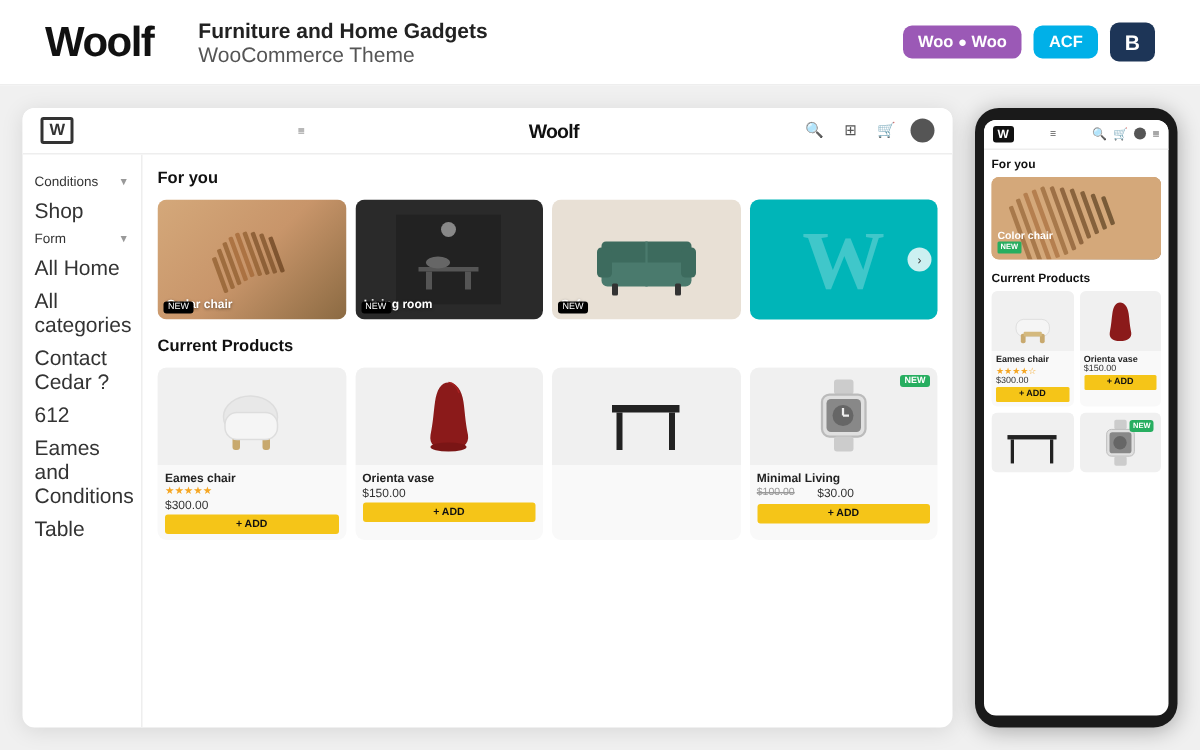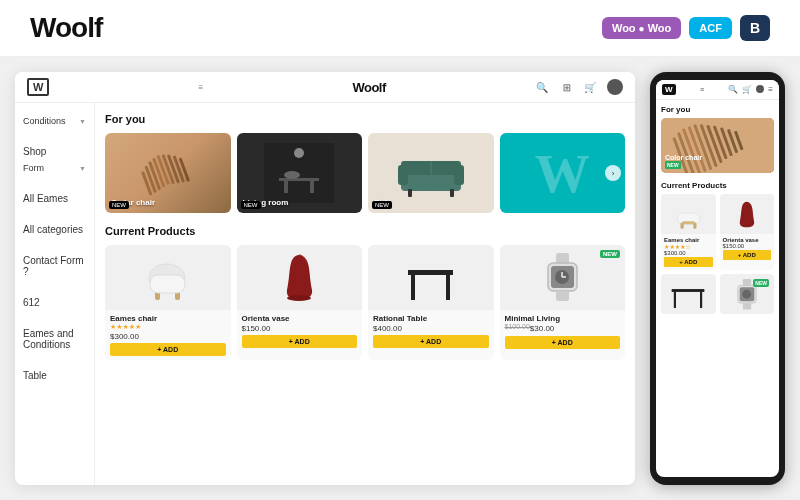--- a/index.html
+++ b/index.html
@@ -184,23 +184,22 @@
       color: #333;
     }
 
     .sidebar-item-group .chevron {
       font-size: 7px;
       color: #999;
     }
 
     .sidebar-item-simple {
       padding: 3px 0;
-      font-size: 10px;
+      font-size: 14px;
       color: #333;
-      margin-top: 14px;
     }
 
     
     .mockup-main {
       flex: 1;
       padding: 10px;
       overflow: hidden;
     }
 
     .section-title {
@@ -531,20 +530,24 @@
     .nav-arrow-right { right: 4px; }
 
   </style>
 </head>
 <body>
 
 <div class="page">
 
   <div class="top-header">
     <div class="logo-text">Woolf</div>
+    <div class="header-middle">
+      <div class="title-line1">Furniture and Home Gadgets</div>
+      <div class="title-line2">WooCommerce Theme</div>
+    </div>
     <div class="header-badges">
       <div class="badge-woo">
         <span style="font-size:10px;">●</span>
         <span>Woo</span>
       </div>
       <div class="badge-acf">ACF</div>
       <div class="badge-b">B</div>
     </div>
   </div>
 
@@ -571,23 +574,23 @@
         <div class="mockup-sidebar">
           <div class="sidebar-item-group">
             <span>Conditions</span>
             <span class="chevron">▼</span>
           </div>
           <div class="sidebar-item-simple">Shop</div>
           <div class="sidebar-item-group">
             <span>Form</span>
             <span class="chevron">▼</span>
           </div>
-          <div class="sidebar-item-simple">All Eames</div>
+          <div class="sidebar-item-simple">All Home</div>
           <div class="sidebar-item-simple">All categories</div>
-          <div class="sidebar-item-simple">Contact Form ?</div>
+          <div class="sidebar-item-simple">Contact Cedar ?</div>
           <div class="sidebar-item-simple">612</div>
           <div class="sidebar-item-simple">Eames and Conditions</div>
           <div class="sidebar-item-simple">Table</div>
         </div>
 
         <div class="mockup-main">
           <div class="section-title">For you</div>
 
           <div class="featured-grid">
 
@@ -704,25 +707,20 @@
               <div class="product-img">
                 <svg width="55" height="55" viewBox="0 0 55 55">
                   <rect width="55" height="55" fill="#f0f0f0"></rect>
 
                   <rect x="5" y="20" width="45" height="5" fill="#222"></rect>
 
                   <rect x="8" y="25" width="4" height="25" fill="#222"></rect>
                   <rect x="43" y="25" width="4" height="25" fill="#222"></rect>
                 </svg>
               </div>
-              <div class="product-info">
-                <div class="product-name">Rational Table</div>
-                <div class="product-price">$400.00</div>
-                <button class="add-btn">+ ADD</button>
-              </div>
             </div>
 
             <div class="product-card">
               <div class="new-badge">NEW</div>
               <div class="product-img">
                 <svg width="45" height="55" viewBox="0 0 45 55">
                   <rect width="45" height="55" fill="#f0f0f0"></rect>
 
                   <rect x="16" y="3" width="13" height="10" rx="2" fill="#ccc"></rect>
 
@@ -730,21 +728,21 @@
                   <rect x="11" y="16" width="23" height="22" rx="3" fill="#888"></rect>
                   <circle cx="22" cy="27" r="7" fill="#666"></circle>
                   <line x1="22" y1="27" x2="22" y2="22" stroke="#eee" stroke-width="1.5"></line>
                   <line x1="22" y1="27" x2="26" y2="27" stroke="#eee" stroke-width="1.5"></line>
 
                   <rect x="16" y="41" width="13" height="10" rx="2" fill="#ccc"></rect>
                 </svg>
               </div>
               <div class="product-info">
                 <div class="product-name">Minimal Living</div>
-                <div style="display:flex; gap:0; ">
+                <div style="display:flex; gap:15px; align-items:center;">
                   <span class="product-price-old">$100.00</span>
                   <span class="product-price">$30.00</span>
                 </div>
                 <button class="add-btn">+ ADD</button>
               </div>
             </div>
 
           </div>
         </div>
       </div>

